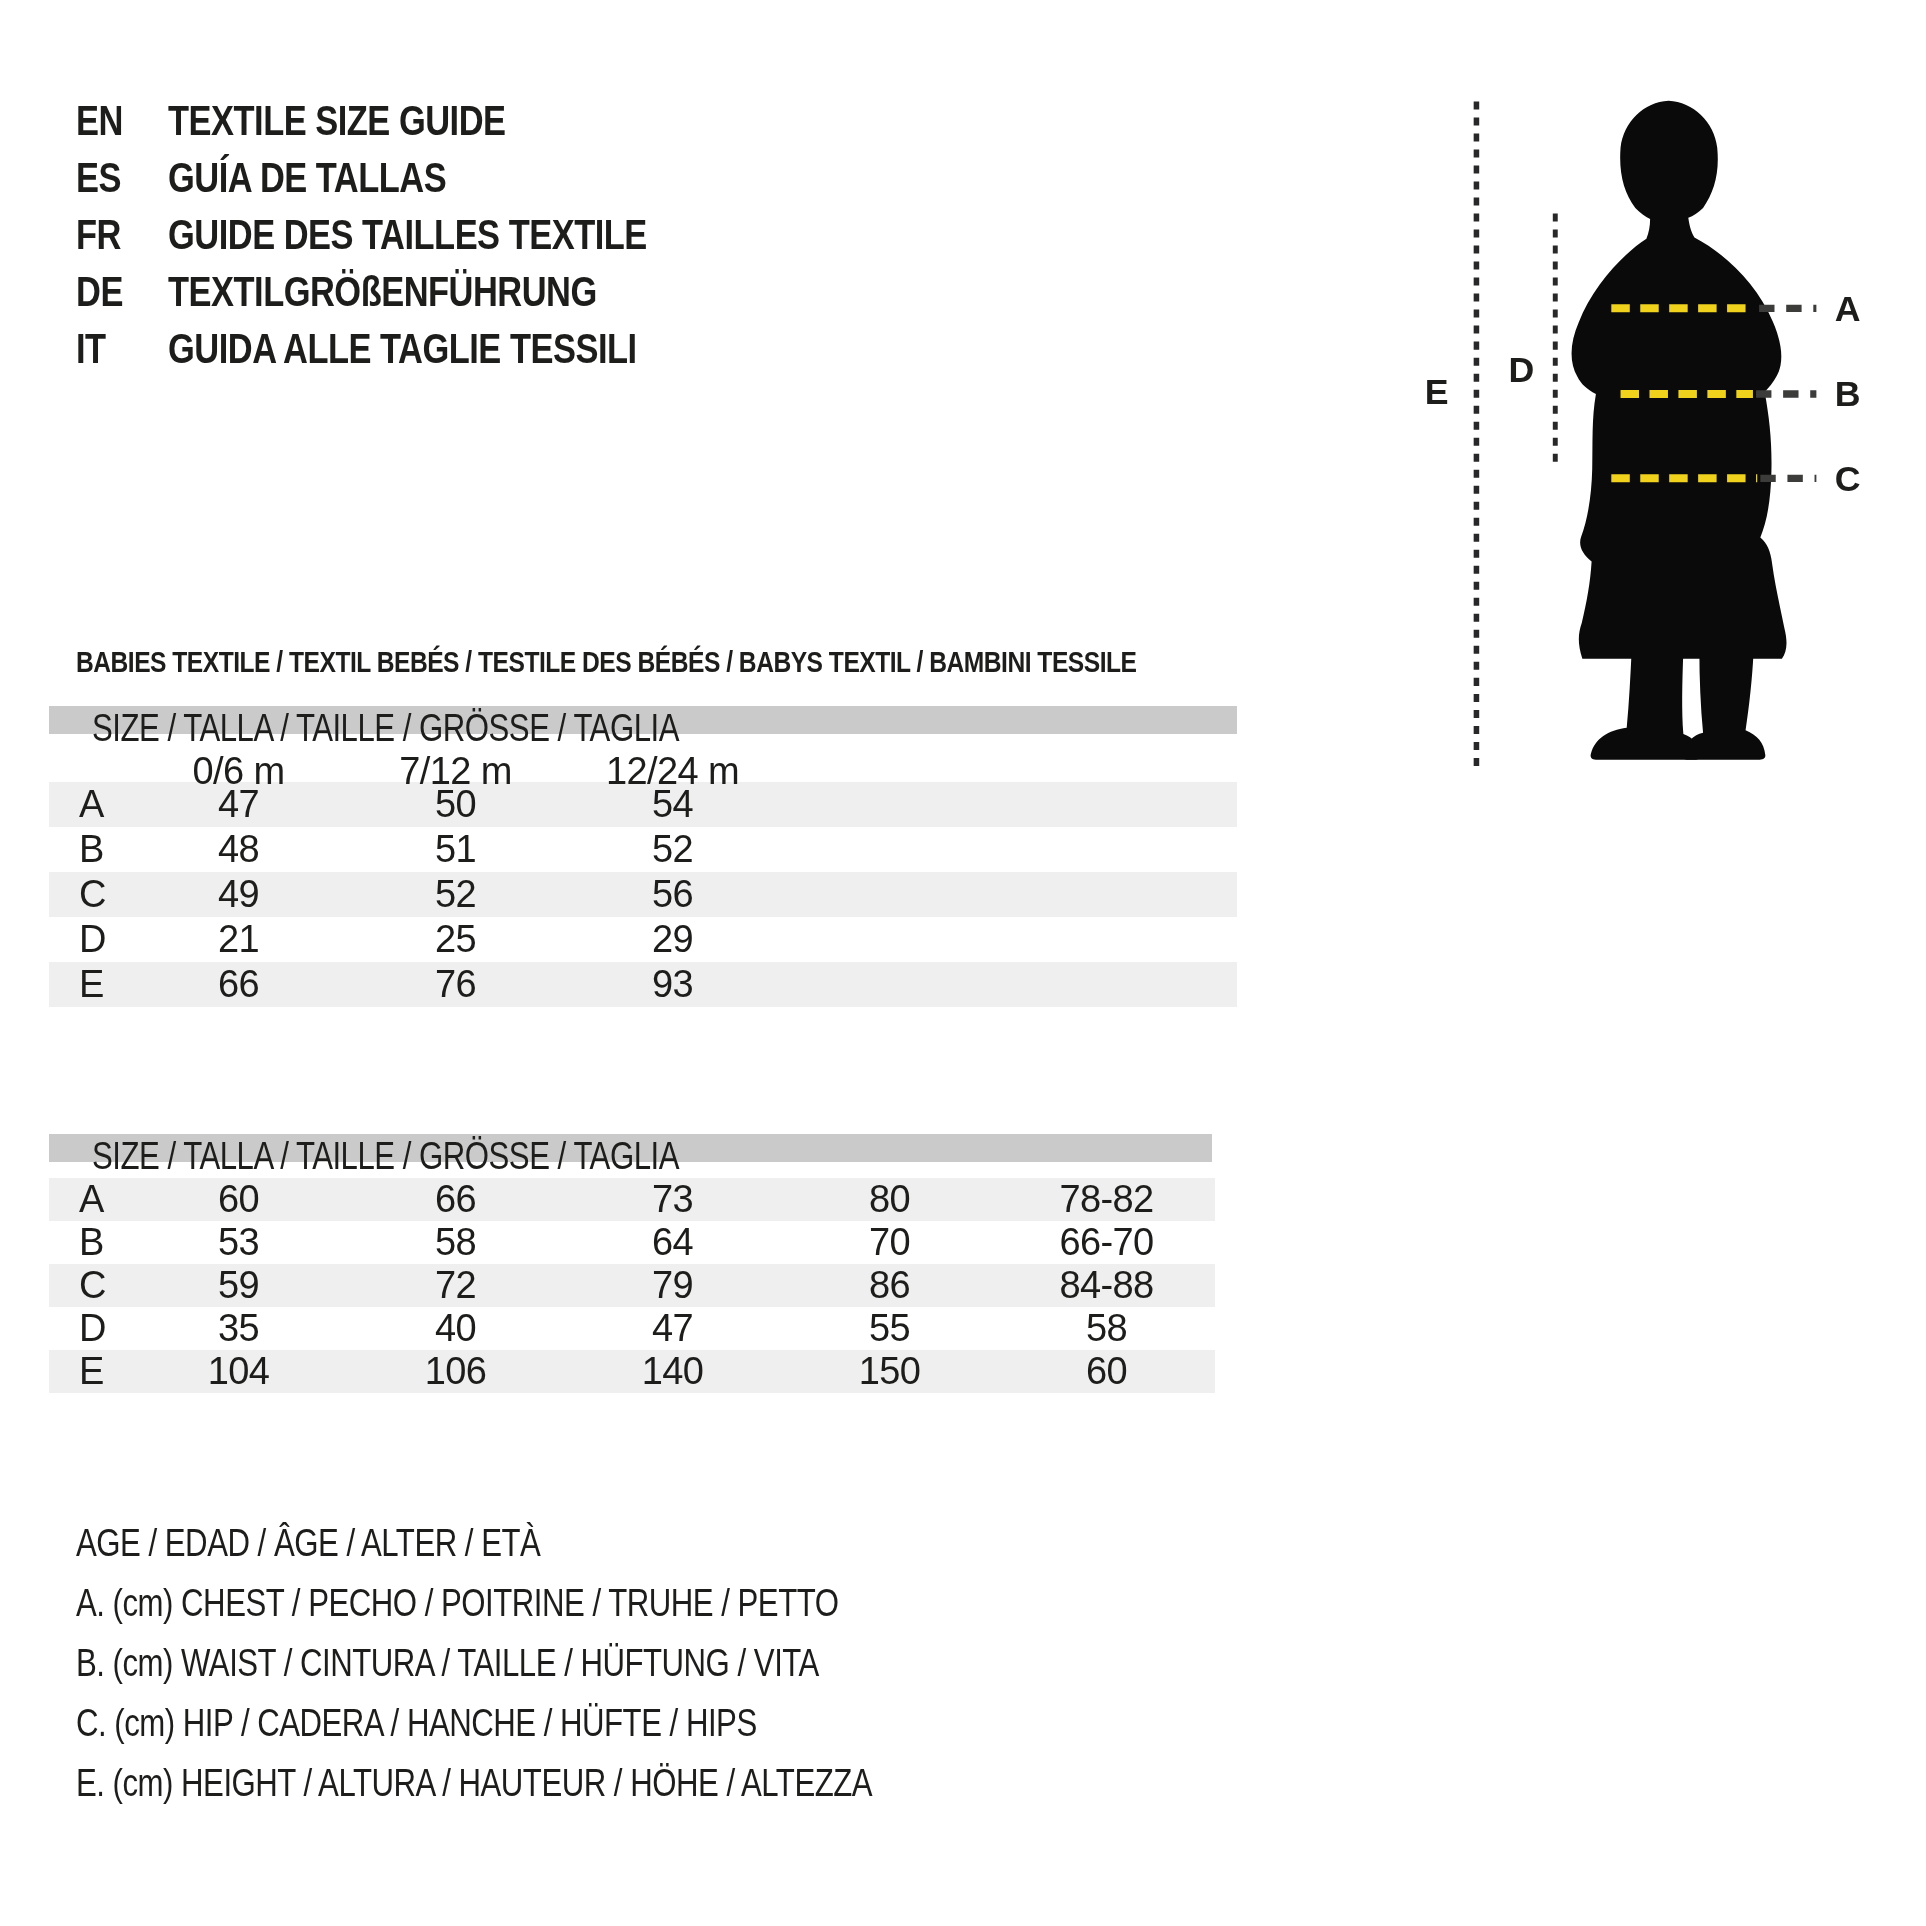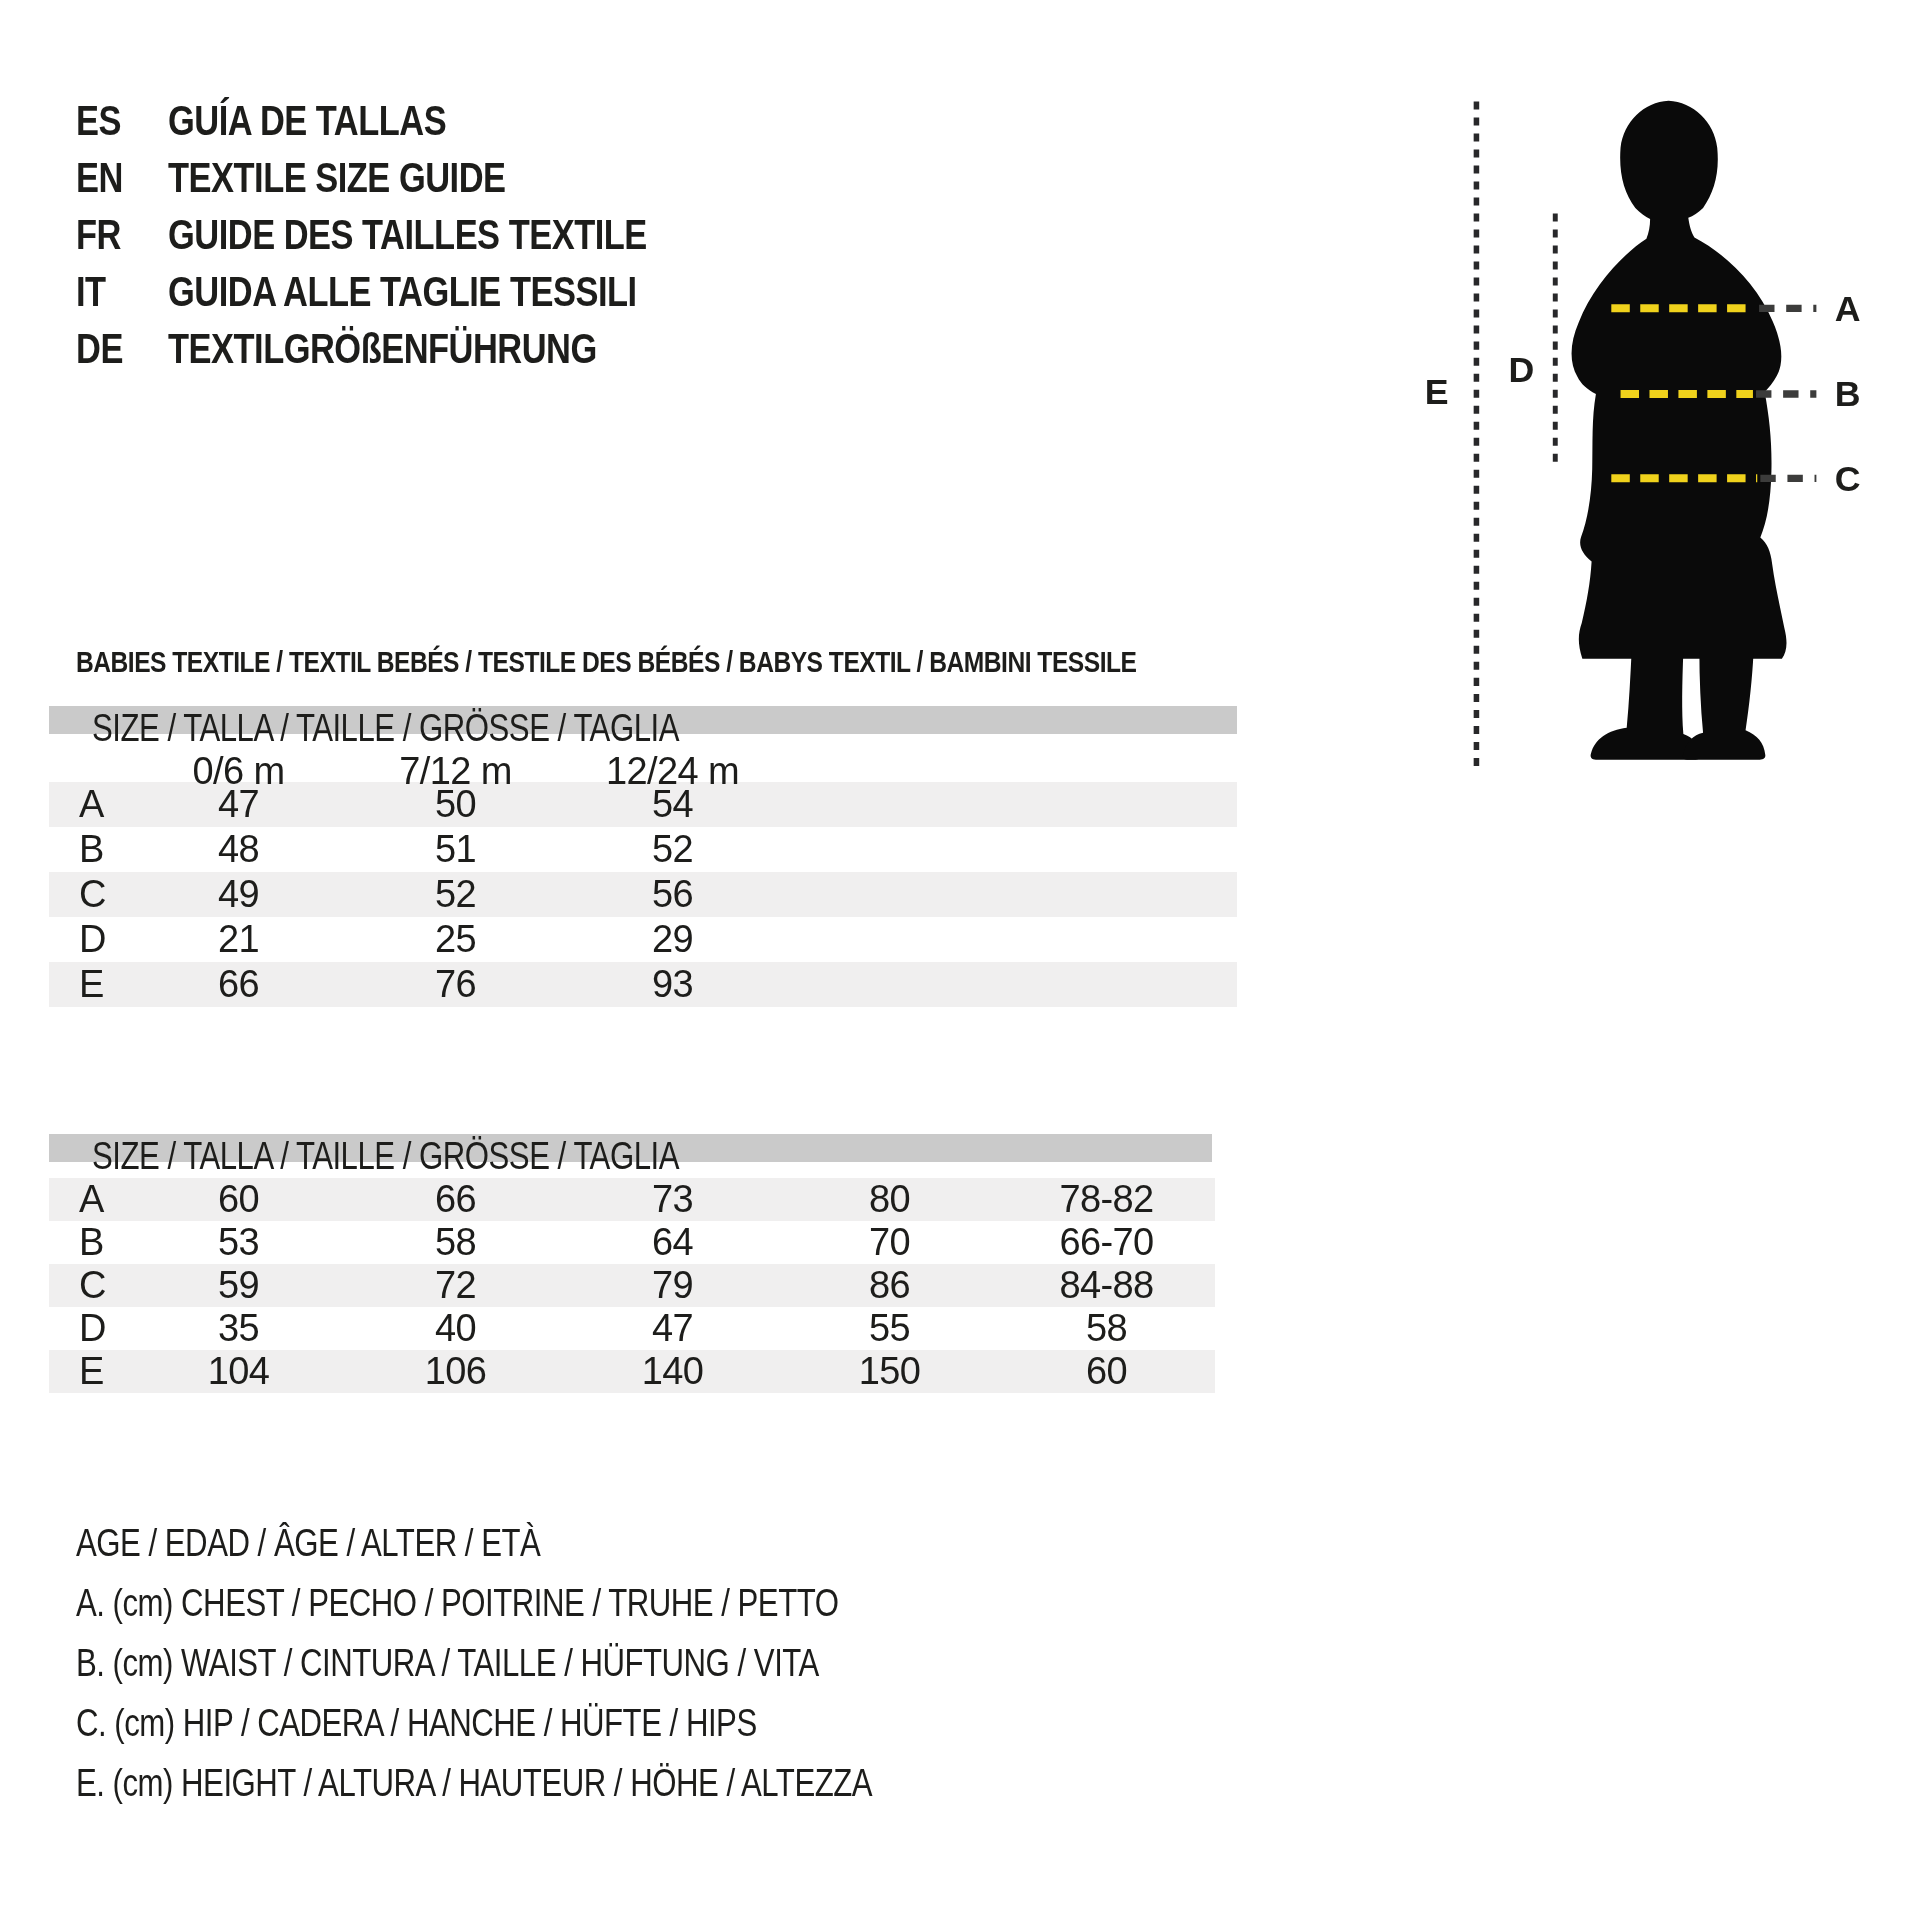--- a/index.html
+++ b/index.html
@@ -42,33 +42,33 @@
   .fig{position:absolute;left:1405px;top:86px;}
   .fig text{font-family:"Liberation Sans",sans-serif;font-weight:700;font-size:58px;fill:#1d1d1b;}
 </style>
 </head>
 <body>
 
 <div class="page">
 
   <section class="langs">
     <div class="lang-row">
+      <span class="code"><span class="cond">EN</span></span><span class="ttl cond">TEXTILE SIZE GUIDE</span>
+    </div>
+    <div class="lang-row">
       <span class="code"><span class="cond">ES</span></span><span class="ttl cond">GUÍA DE TALLAS</span>
     </div>
     <div class="lang-row">
-      <span class="code"><span class="cond">EN</span></span><span class="ttl cond">TEXTILE SIZE GUIDE</span>
-    </div>
-    <div class="lang-row">
       <span class="code"><span class="cond">FR</span></span><span class="ttl cond">GUIDE DES TAILLES TEXTILE</span>
     </div>
     <div class="lang-row">
+      <span class="code"><span class="cond">DE</span></span><span class="ttl cond">TEXTILGRÖßENFÜHRUNG</span>
+    </div>
+    <div class="lang-row">
       <span class="code"><span class="cond">IT</span></span><span class="ttl cond">GUIDA ALLE TAGLIE TESSILI</span>
-    </div>
-    <div class="lang-row">
-      <span class="code"><span class="cond">DE</span></span><span class="ttl cond">TEXTILGRÖßENFÜHRUNG</span>
     </div>
   </section>
 
   <svg class="fig" width="521" height="696" viewBox="0 0 846 1130">
 
     <line x1="116" y1="25" x2="116" y2="1105" stroke="#28282a" stroke-width="9" stroke-dasharray="13 13"></line>
 
     <line x1="244" y1="207" x2="244" y2="620" stroke="#28282a" stroke-width="8" stroke-dasharray="13 13"></line>
 
     <g fill="#0a0a0a">

